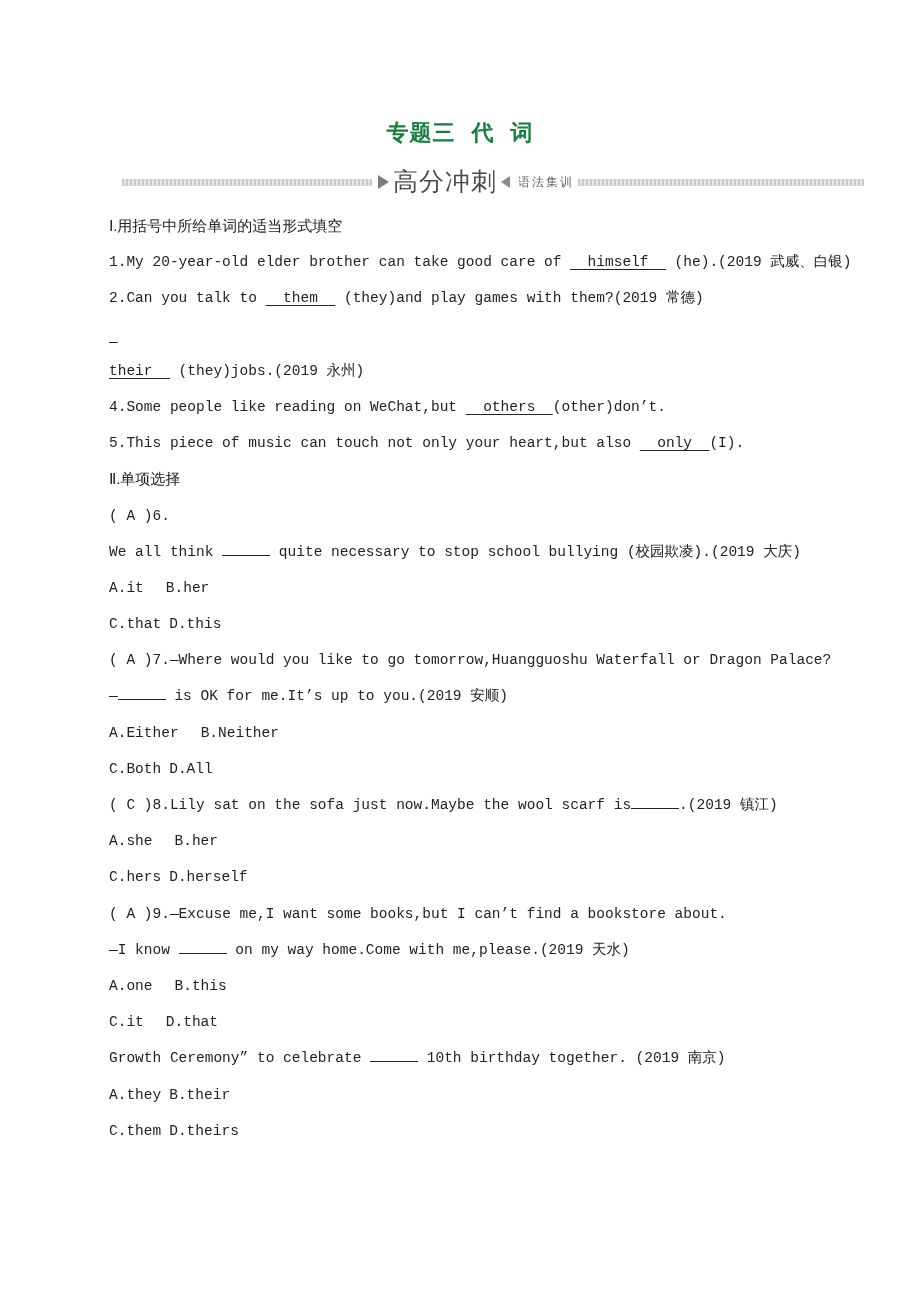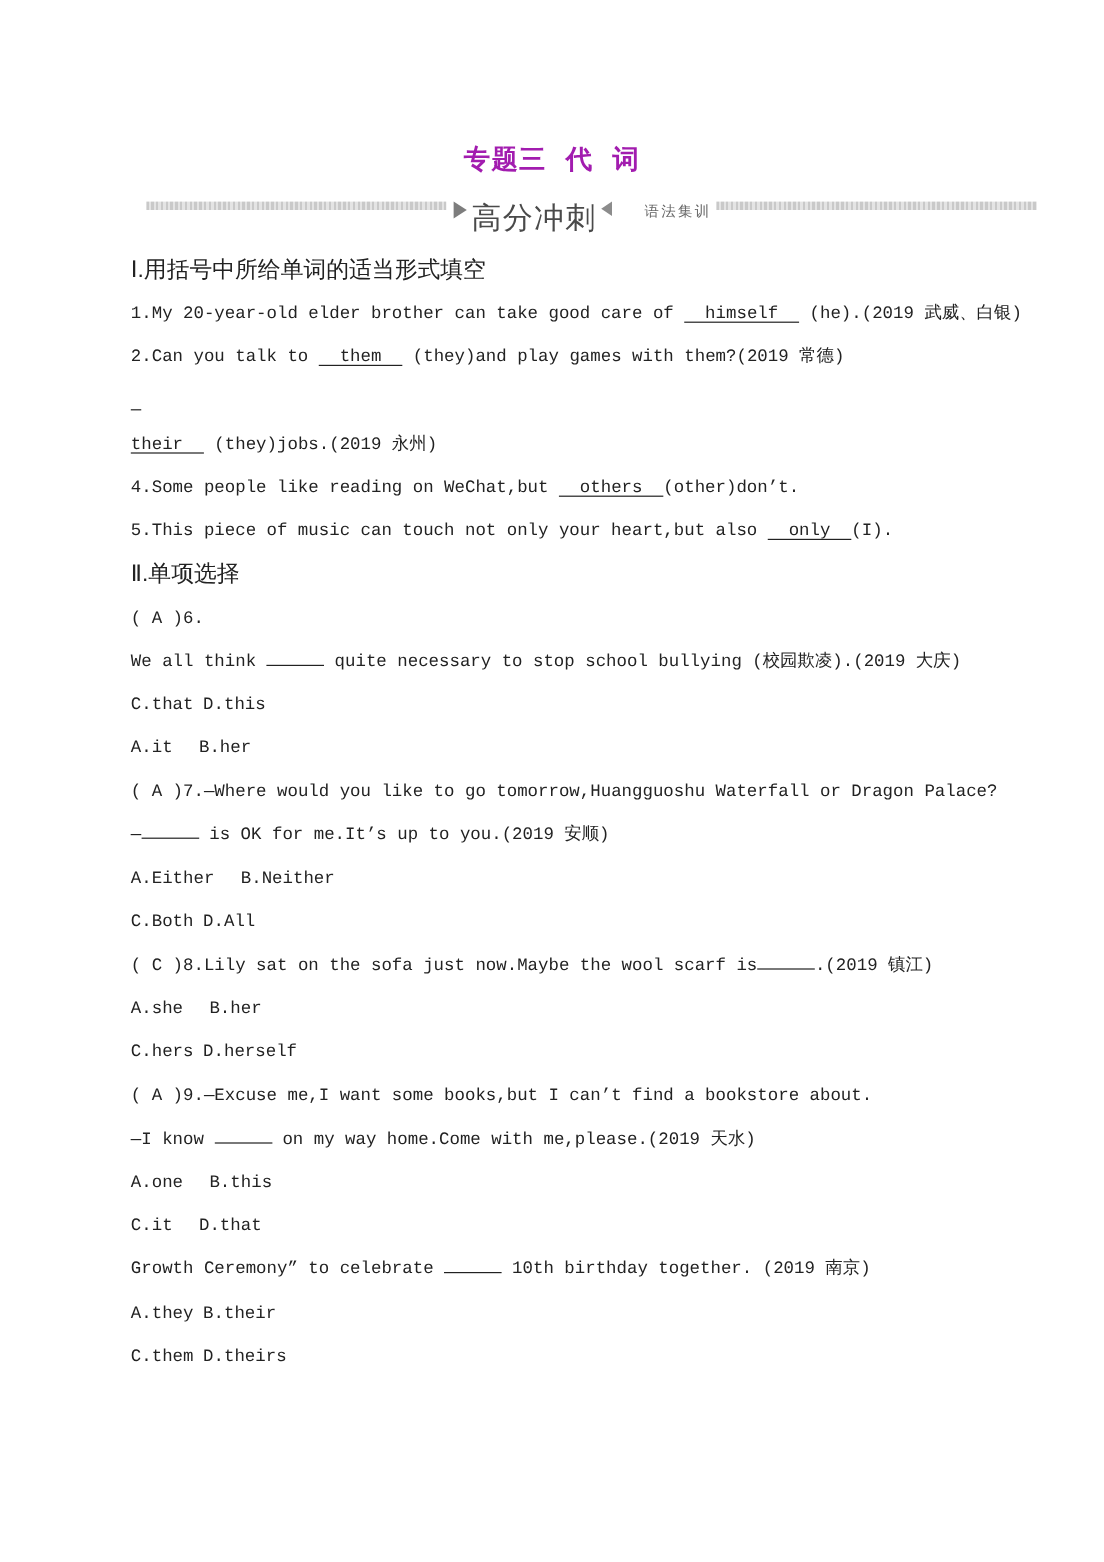--- a/index.html
+++ b/index.html
@@ -17,32 +17,32 @@
     }
     .page-title {
       position: absolute;
       top: 118px;
       left: 0;
       width: 920px;
       text-align: center;
       font-family: "DejaVu Sans", sans-serif;
       font-size: 22px;
       font-weight: bold;
-      color: #a21caf;
+      color: #15803d;
       letter-spacing: 1px;
     }
     .page-title .t-gap { display: inline-block; width: 16px; }
     .banner {
       position: absolute;
       top: 168px;
       left: 122px;
       width: 742px;
       height: 28px;
       display: flex;
-      align-items: flex-start;
+      align-items: center;
     }
     .banner-rule {
       height: 7px;
       background-image: repeating-linear-gradient(90deg, #c9c9c9 0 2px, #e4e4e4 2px 4px);
       flex: 1;
     }
     .banner-rule.left { flex: 0 0 250px; }
     .banner-arrow-right {
       width: 0; height: 0;
       border-top: 7px solid transparent;
@@ -63,37 +63,36 @@
       color: #4a4a4a;
       letter-spacing: 1px;
       line-height: 28px;
     }
     .banner-sub {
       font-family: Liberation Mono, monospace;
       font-size: 12px;
       color: #666666;
       letter-spacing: 2px;
       margin-right: 4px;
-      margin-left: 19px;
     }
     .content {
       position: absolute;
       top: 208px;
       left: 109px;
       width: 740px;
     }
     .line {
       height: 36.2px;
       line-height: 36.2px;
       font-size: 14.5px;
       white-space: nowrap;
     }
     .section-heading {
-      font-family: Liberation Sans, sans-serif;
-      font-size: 19px;
+      font-family: Liberation Serif, serif;
+      font-size: 15px;
     }
     .u {
       text-decoration: underline;
       text-underline-offset: 3px;
     }
     .blank {
       display: inline-block;
       border-bottom: 1px solid #222;
       height: 14px;
       vertical-align: baseline;
@@ -146,25 +145,25 @@
 
   <div class="line section-heading">Ⅱ.单项选择</div>
 
   <div class="line">
     <span>( A )6.</span>
   </div>
   <div class="line">
     <span>We all think </span><span class="blank" style="width:48px"></span><span> quite necessary to stop school bullying (校园欺凌).(2019 大庆)</span>
   </div>
   <div class="line">
+    <span>A.it</span><span class="opt-gap-wide"></span><span>B.her</span>
+  </div>
+  <div class="line">
     <span>C.that</span><span class="opt-gap"></span><span>D.this</span>
   </div>
-  <div class="line">
-    <span>A.it</span><span class="opt-gap-wide"></span><span>B.her</span>
-  </div>
 
   <div class="line">
     <span>( A )7.</span><span>—Where would you like to go tomorrow,Huangguoshu Waterfall or Dragon Palace?</span>
   </div>
   <div class="line">
     <span>—</span><span class="blank" style="width:48px"></span><span> is OK for me.It’s up to you.(2019 安顺)</span>
   </div>
   <div class="line">
     <span>A.Either</span><span class="opt-gap-wide"></span><span>B.Neither</span>
   </div>

